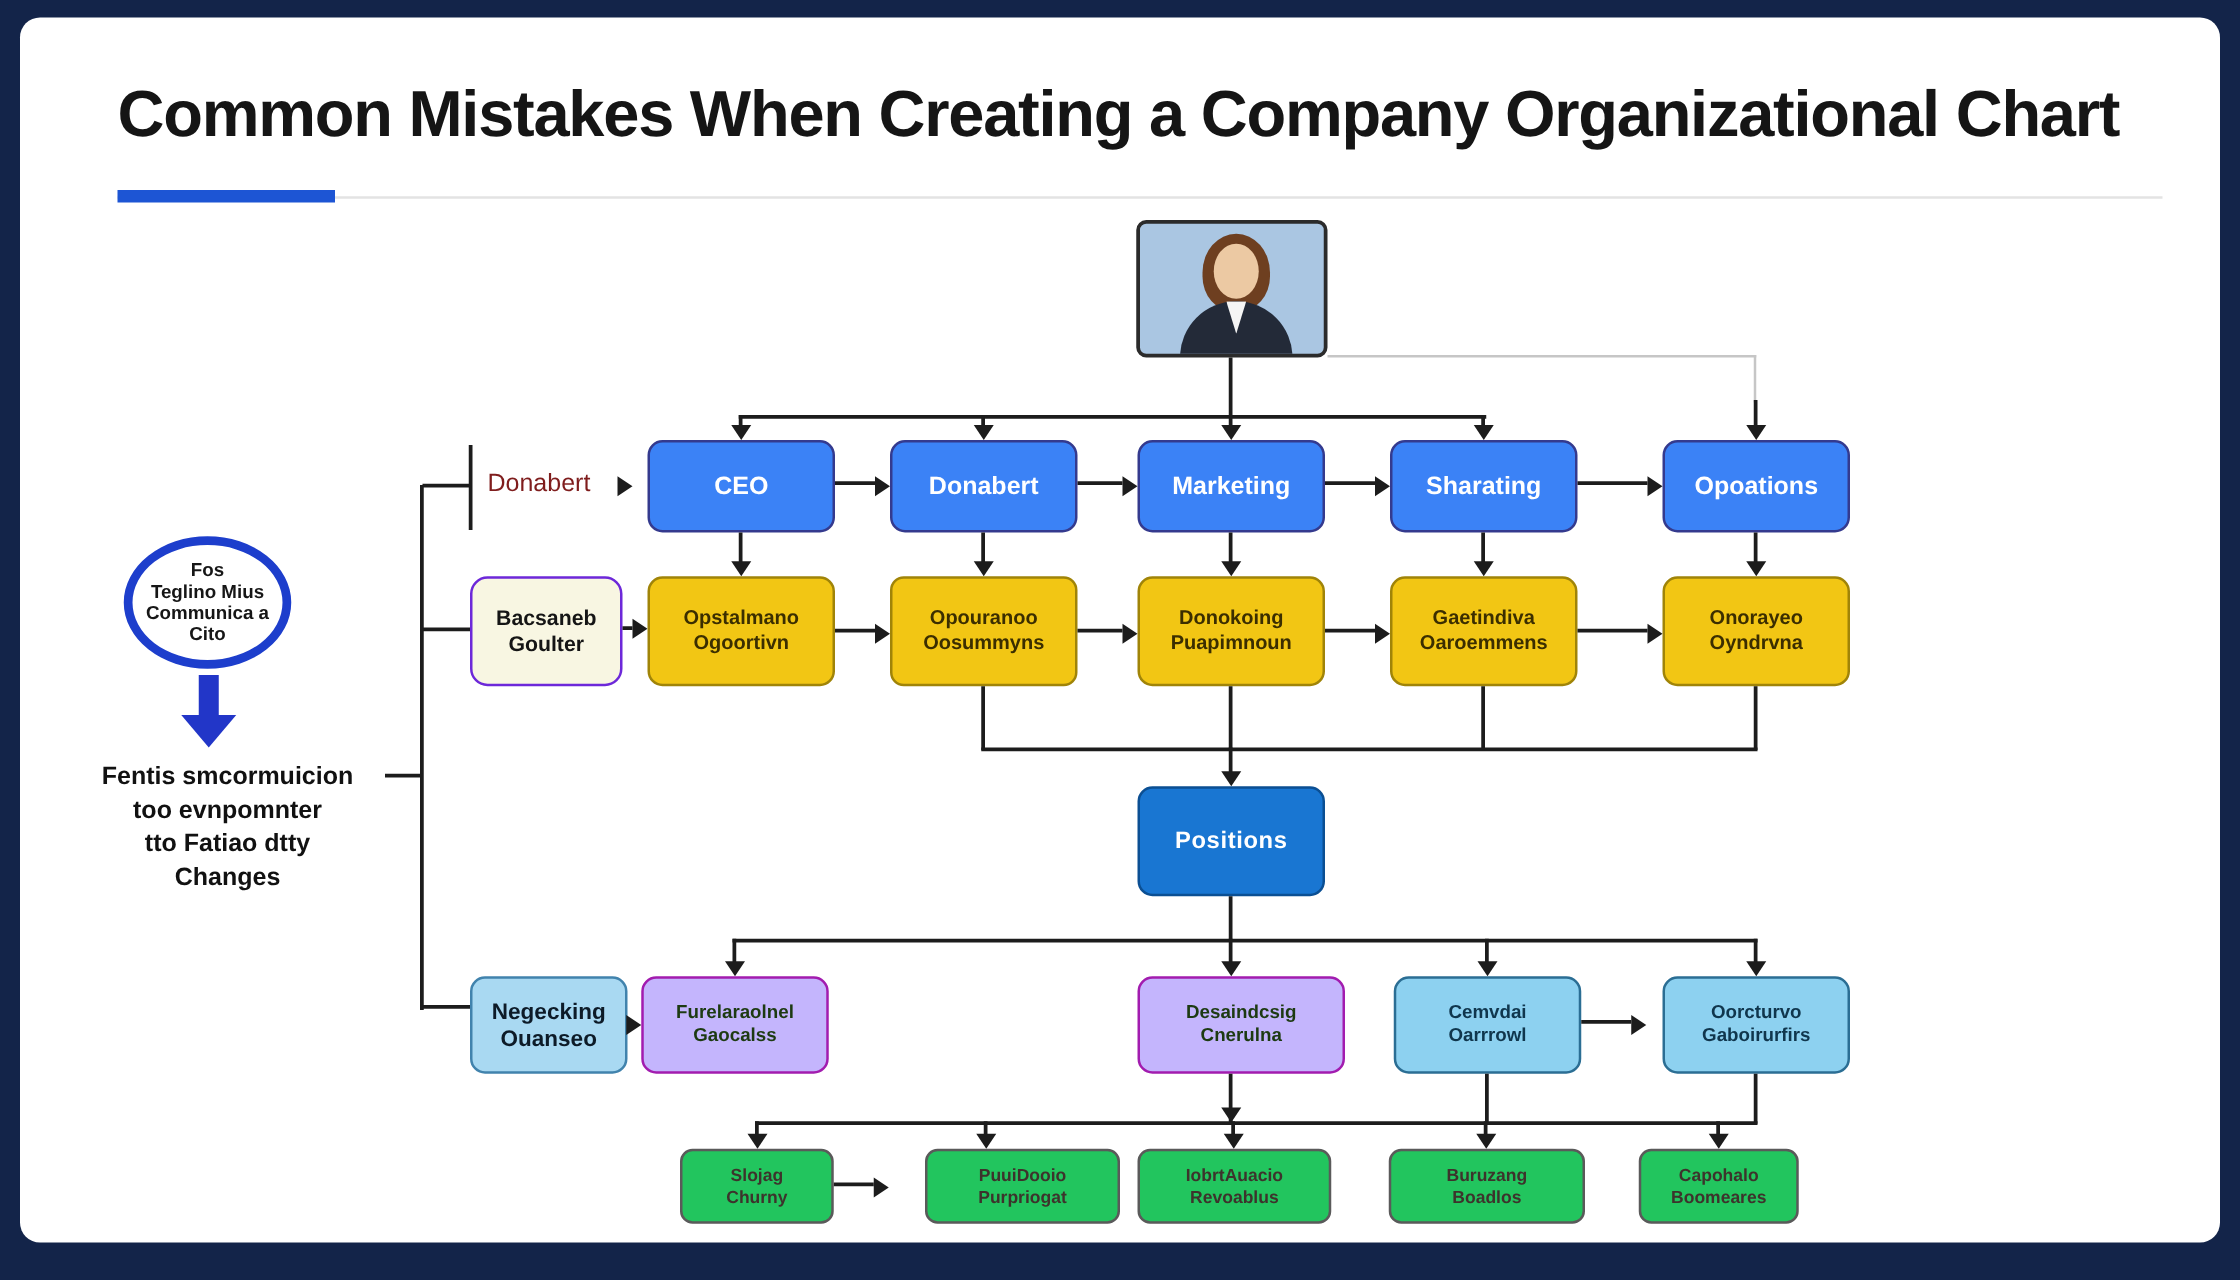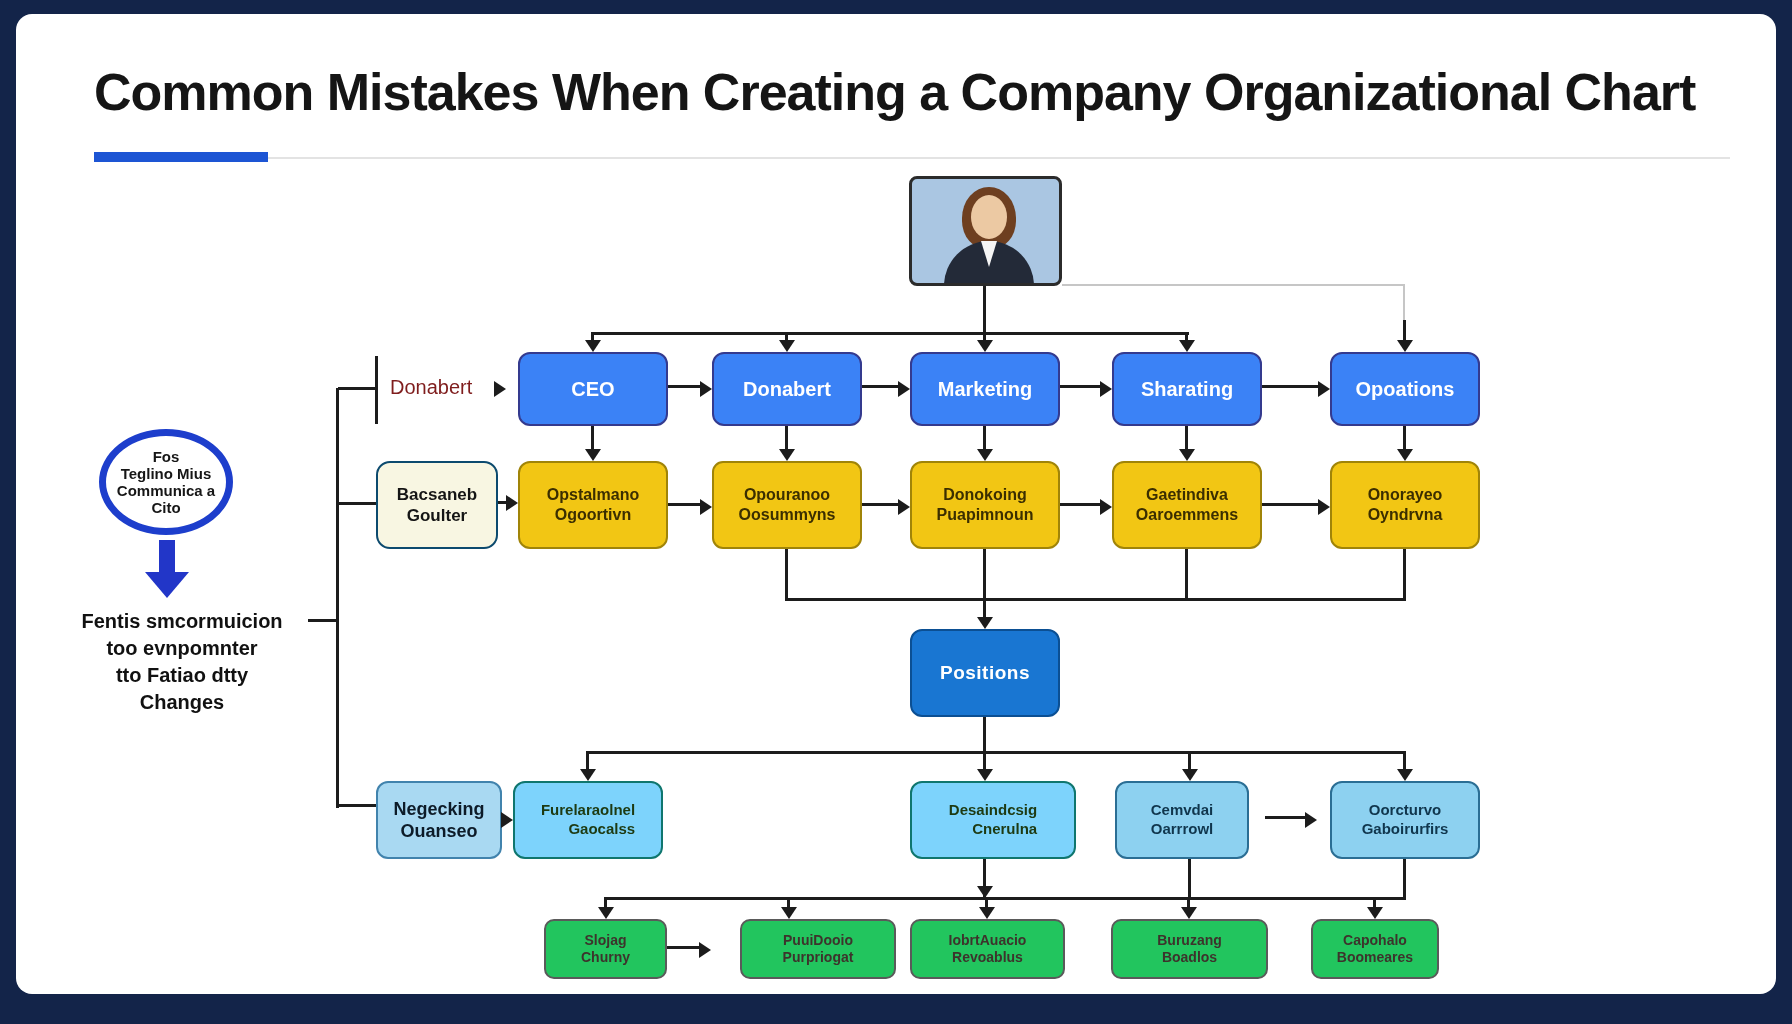--- a/index.html
+++ b/index.html
@@ -6,23 +6,23 @@
   .frame{position:relative;width:1792px;height:1024px;background:#132449;overflow:hidden;}
   .card{position:absolute;left:16px;top:14px;right:16px;bottom:30px;background:#ffffff;border-radius:16px;overflow:hidden;}
   .title{position:absolute;left:78px;top:48px;font-size:52px;font-weight:bold;color:#151515;letter-spacing:-1px;white-space:nowrap;}
   .rule{position:absolute;left:78px;top:143px;width:1636px;height:2px;background:#e3e3e3;}
   .rule-accent{position:absolute;left:78px;top:138px;width:174px;height:10px;background:#1d55d4;}
   .node{position:absolute;display:flex;align-items:center;justify-content:center;text-align:center;
         border-radius:12px;font-weight:bold;box-sizing:border-box;line-height:1.25;}
   .ml{white-space:pre-line;}
   .exec{background:#3b82f6;border:2px solid #343a8e;color:#ffffff;font-size:20px;}
   .dept{background:#f2c614;border:2px solid #a08408;color:#3b2e00;font-size:16px;}
-  .cream{background:#f8f6e2;border:2px solid #0c4a6e;color:#151515;font-size:17px;border-radius:14px;}
+  .cream{background:#f8f6e2;border:2px solid #6d28d9;color:#151515;font-size:17px;border-radius:14px;}
   .center-node{background:#1976d2;border:2px solid #0b4f93;color:#ffffff;font-size:19px;letter-spacing:0.5px;}
-  .green{background:#7dd3fc;border:2px solid #0f766e;color:#1d3a12;font-size:15px;text-align:right;}
+  .green{background:#c4b5fd;border:2px solid #a21caf;color:#1d3a12;font-size:15px;}
   .lblue{background:#8dd1f0;border:2px solid #2b6e94;color:#10364d;font-size:15px;}
   .lab-blue{background:#a9d9f2;border:2px solid #4183ad;color:#0d1b28;font-size:18px;}
   .pink{background:#22c55e;border:2px solid #5a5a5a;color:#3d332c;font-size:14px;border-radius:10px;}
   .hl{position:absolute;height:3px;background:#1c1c1c;}
   .vl{position:absolute;width:3px;background:#1c1c1c;}
   .hl-faint{position:absolute;height:2px;background:#c6c6c6;}
   .vl-faint{position:absolute;width:2px;background:#c6c6c6;}
   .ahd{position:absolute;width:0;height:0;border-left:8px solid transparent;border-right:8px solid transparent;border-top:12px solid #1c1c1c;}
   .ahr{position:absolute;width:0;height:0;border-top:8px solid transparent;border-bottom:8px solid transparent;border-left:12px solid #1c1c1c;}
   .donabert{position:absolute;left:374px;top:362px;width:96px;font-size:20px;font-weight:normal;color:#7f1d1d;text-align:left;}
@@ -168,21 +168,21 @@
   <div class="ahd" style="left:1381px;top:755px;"></div>
 
   <div class="node lab-blue ml" style="left:360px;top:767px;width:126px;height:78px;">Negecking
 Ouanseo</div>
   <div class="ahr" style="left:485px;top:798px;"></div>
 
   <div class="node green ml" style="left:497px;top:767px;width:150px;height:78px;">Furelaraolnel
 Gaocalss</div>
   <div class="node green ml" style="left:894px;top:767px;width:166px;height:78px;">Desaindcsig
 Cnerulna</div>
-  <div class="node lblue ml" style="left:1099px;top:767px;width:134px;height:78px;">Cemvdai
+  <div class="node lblue ml" style="left:1099px;top:767px;width:150px;height:78px;">Cemvdai
 Oarrrowl</div>
   <div class="node lblue ml" style="left:1314px;top:767px;width:150px;height:78px;">Oorcturvo
 Gaboirurfirs</div>
   <div class="hl" style="left:1249px;top:802px;width:40px;"></div>
   <div class="ahr" style="left:1289px;top:798px;"></div>
 
   <div class="vl" style="left:967px;top:845px;height:40px;"></div>
   <div class="ahd" style="left:961px;top:872px;"></div>
   <div class="vl" style="left:1172px;top:845px;height:40px;"></div>
   <div class="vl" style="left:1387px;top:845px;height:40px;"></div>

